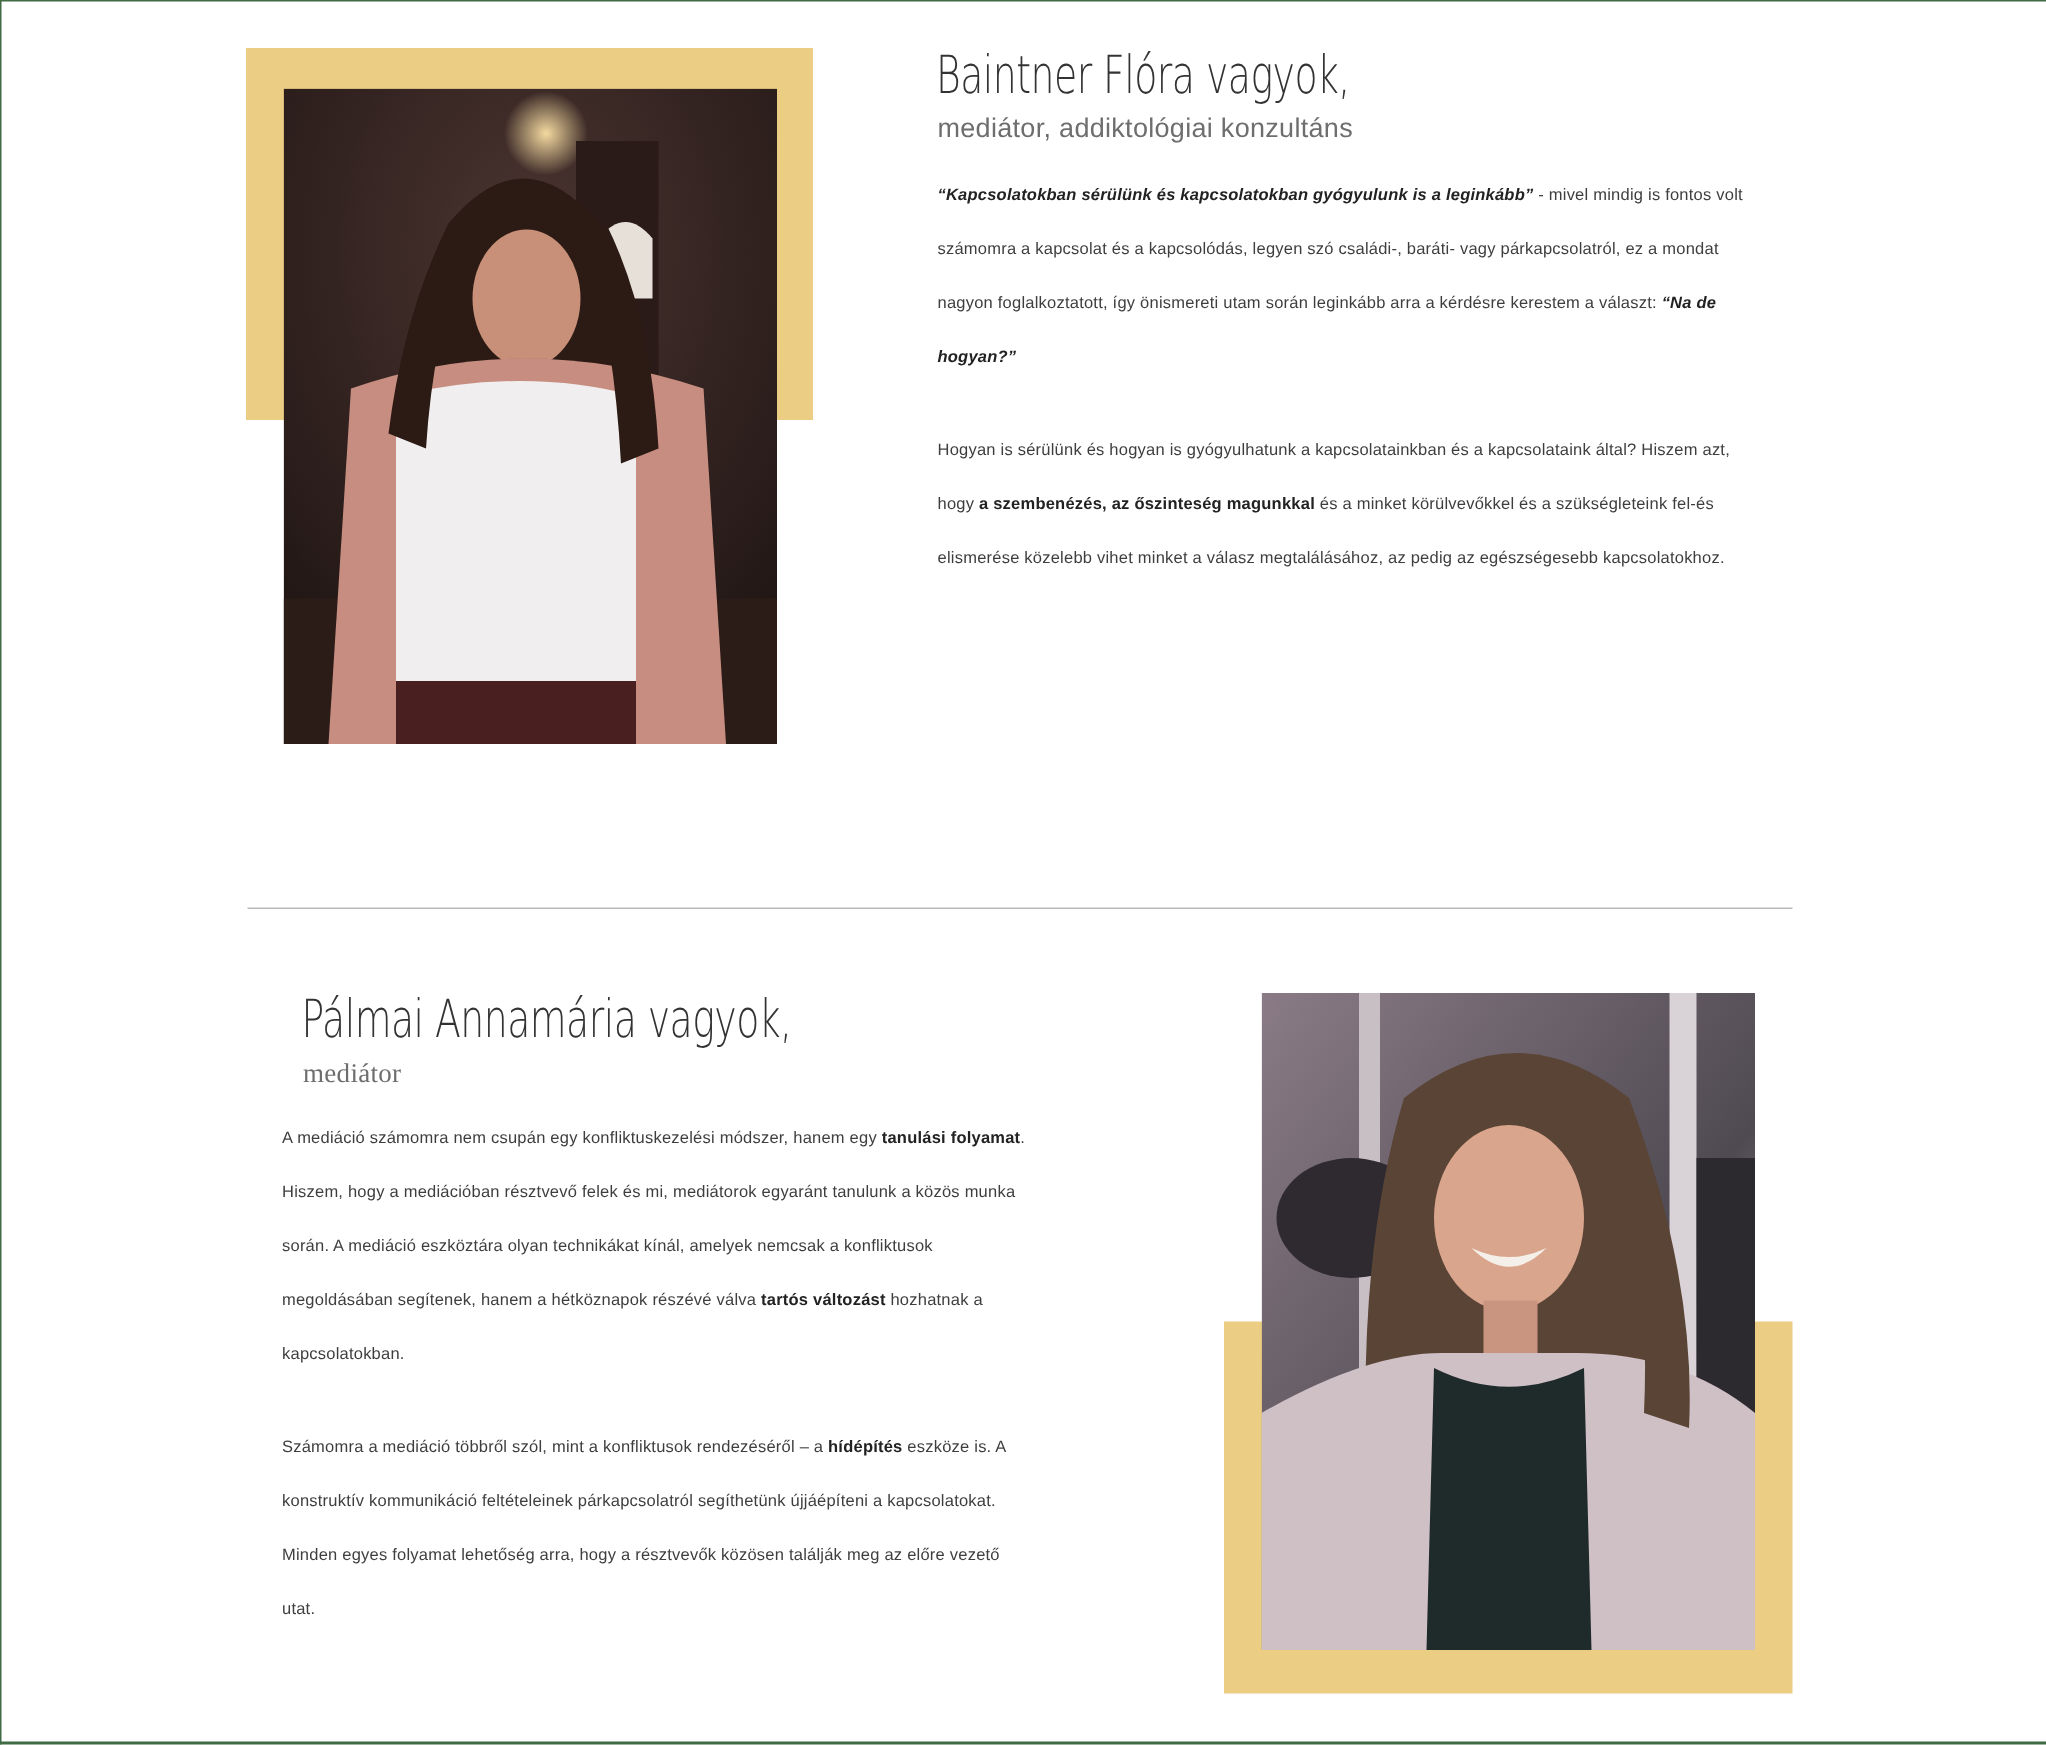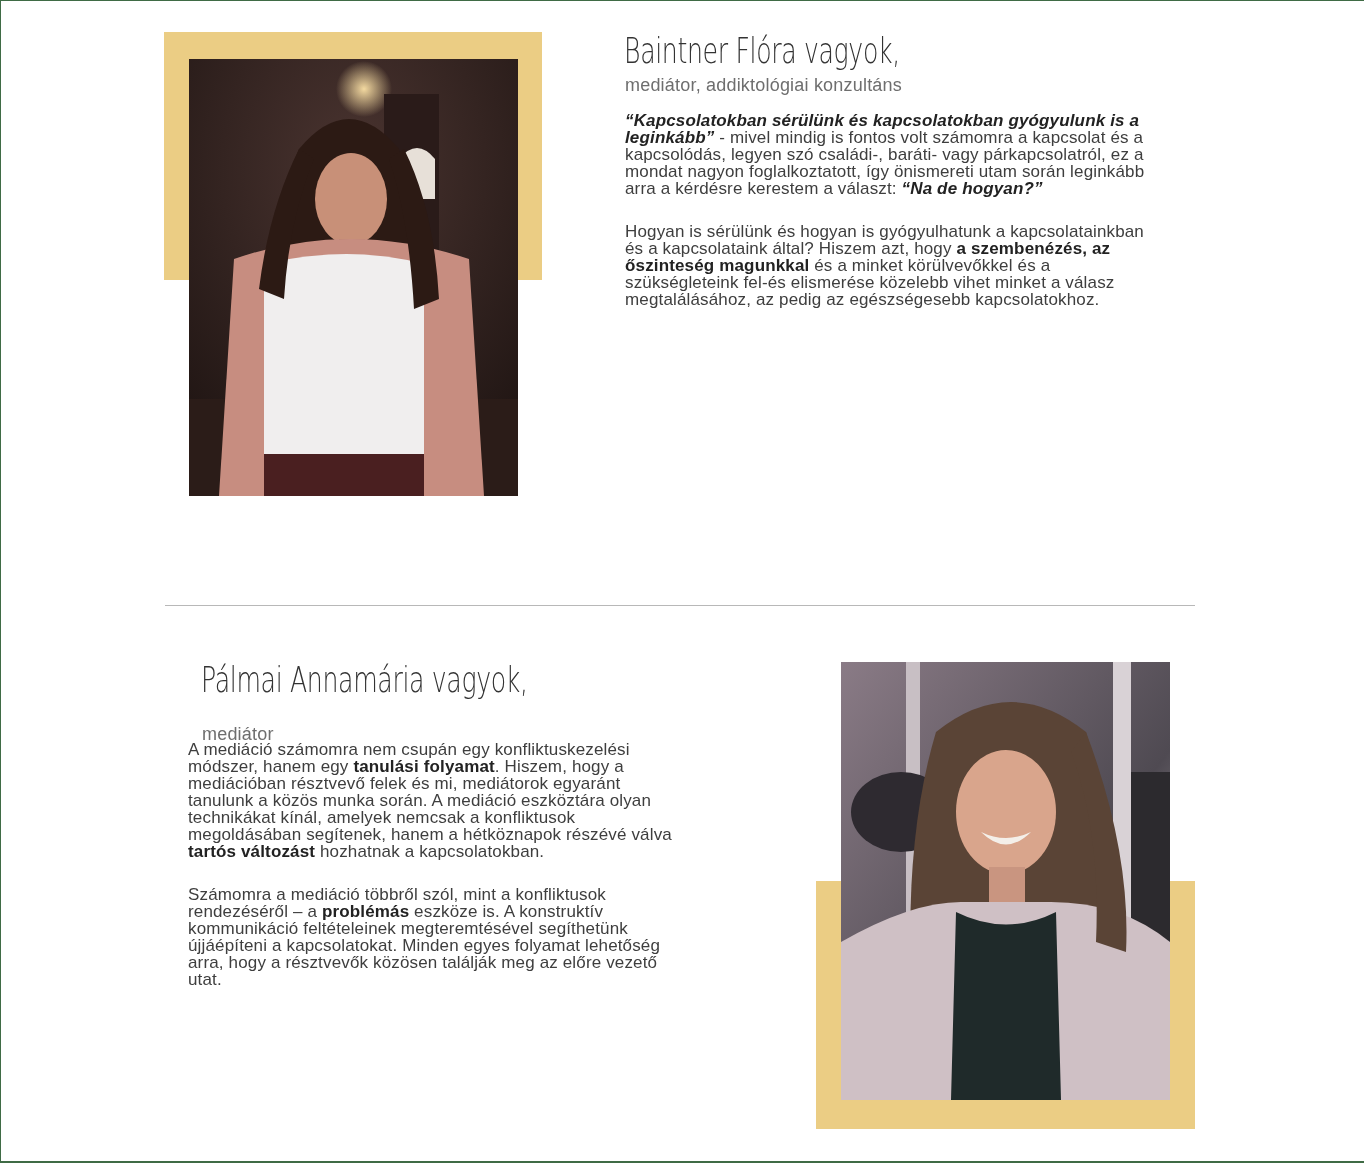--- a/index.html
+++ b/index.html
@@ -13,21 +13,21 @@
   .abs { position: absolute; }
   .accent { background: #ebcd84; }
   .photo { overflow: hidden; }
   .name {
     font-family: "DejaVu Sans", sans-serif;
     font-weight: 300; font-size: 35px; letter-spacing: -0.5px;
     color: #333; transform: scaleX(0.72); transform-origin: left top;
     white-space: nowrap; line-height: 40px;
   }
   .role { font-size: 18px; color: #6e6e6e; line-height: 22px; letter-spacing: 0.2px; }
-  .bio { font-size: 17px; line-height: 17px; color: #3e3e3e; letter-spacing: 0.15px; }
+  .bio { font-size: 11px; line-height: 36px; color: #3e3e3e; letter-spacing: 0.15px; }
   .bio p { margin: 0 0 25.8px 0; }
   .bio b { color: #222; font-weight: bold; }
   .bio i b, .bio b i { color: #222; }
   .divider { height: 1px; background: #b8b8b8; }
 </style>
 </head>
 <body>
 
 <div class="abs accent" style="left:163px; top:31px; width:378px; height:248px;"></div>
 
@@ -67,28 +67,28 @@
     <i><b>“Kapcsolatokban sérülünk és kapcsolatokban gyógyulunk is a leginkább”</b></i><span> - mivel mindig is fontos volt számomra a kapcsolat és a kapcsolódás, legyen szó családi-, baráti- vagy párkapcsolatról, ez a mondat nagyon foglalkoztatott, így önismereti utam során leginkább arra a kérdésre kerestem a választ: </span><i><b>“Na de hogyan?”</b></i>
   </p>
   <p>
     <span>Hogyan is sérülünk és hogyan is gyógyulhatunk a kapcsolatainkban és a kapcsolataink által? Hiszem azt, hogy </span><b>a szembenézés, az őszinteség magunkkal</b><span> és a minket körülvevőkkel és a szükségleteink fel-és elismerése közelebb vihet minket a válasz megtalálásához, az pedig az egészségesebb kapcsolatokhoz.</span>
   </p>
 </div>
 
 <div class="abs divider" style="left:164px; top:604px; width:1030px;"></div>
 
 <div class="abs name" style="left:200px; top:659px;">Pálmai Annamária vagyok,</div>
-<div class="abs role" style="left:201px; top:722px;">mediátor</div>
+<div class="abs role" style="left:201px; top:703px;font-family:Liberation Serif, serif;">mediátor</div>
 
 <div class="abs bio" style="left:187px; top:740px; width:500px;">
   <p>
     <span>A mediáció számomra nem csupán egy konfliktuskezelési módszer, hanem egy </span><b>tanulási folyamat</b><span>. Hiszem, hogy a mediációban résztvevő felek és mi, mediátorok egyaránt tanulunk a közös munka során. A mediáció eszköztára olyan technikákat kínál, amelyek nemcsak a konfliktusok megoldásában segítenek, hanem a hétköznapok részévé válva </span><b>tartós változást</b><span> hozhatnak a kapcsolatokban.</span>
   </p>
   <p>
-    <span>Számomra a mediáció többről szól, mint a konfliktusok rendezéséről – a </span><b>problémás</b><span> eszköze is. A konstruktív kommunikáció feltételeinek megteremtésével segíthetünk újjáépíteni a kapcsolatokat. Minden egyes folyamat lehetőség arra, hogy a résztvevők közösen találják meg az előre vezető utat.</span>
+    <span>Számomra a mediáció többről szól, mint a konfliktusok rendezéséről – a </span><b>hídépítés</b><span> eszköze is. A konstruktív kommunikáció feltételeinek párkapcsolatról segíthetünk újjáépíteni a kapcsolatokat. Minden egyes folyamat lehetőség arra, hogy a résztvevők közösen találják meg az előre vezető utat.</span>
   </p>
 </div>
 
 <div class="abs accent" style="left:815px; top:880px; width:379px; height:248px;"></div>
 
 <div class="abs photo" style="left:840px; top:661px; width:329px; height:438px;" aria-label="Portrait of Pálmai Annamária smiling outdoors in a light jacket">
   <svg width="329" height="438" viewBox="0 0 329 438">
     <defs>
       <linearGradient id="bg2" x1="0" y1="0" x2="1" y2="1">
         <stop offset="0" stop-color="#8a7b86"></stop>

